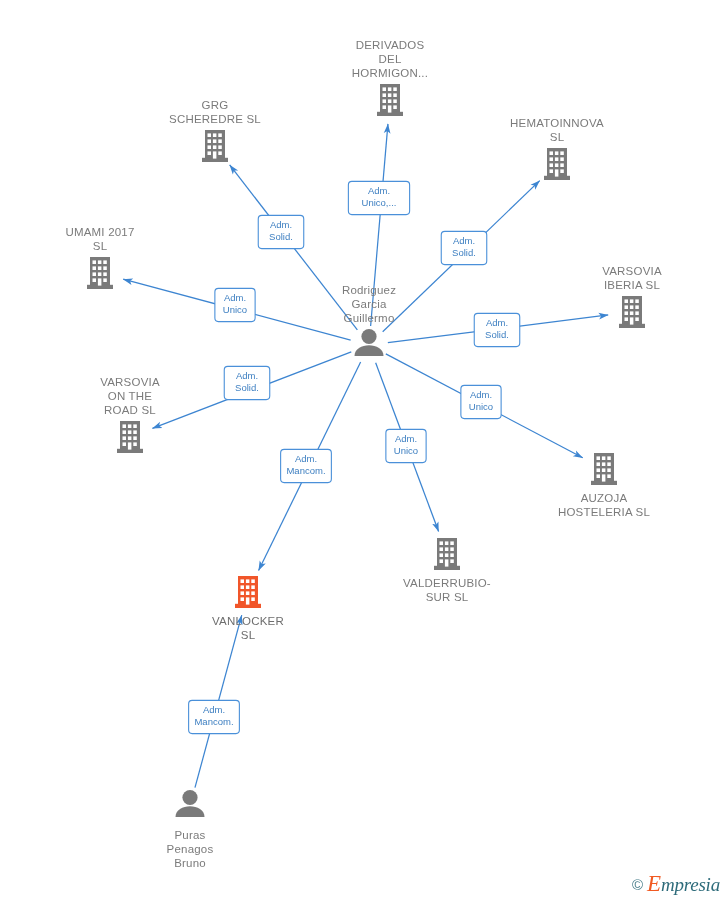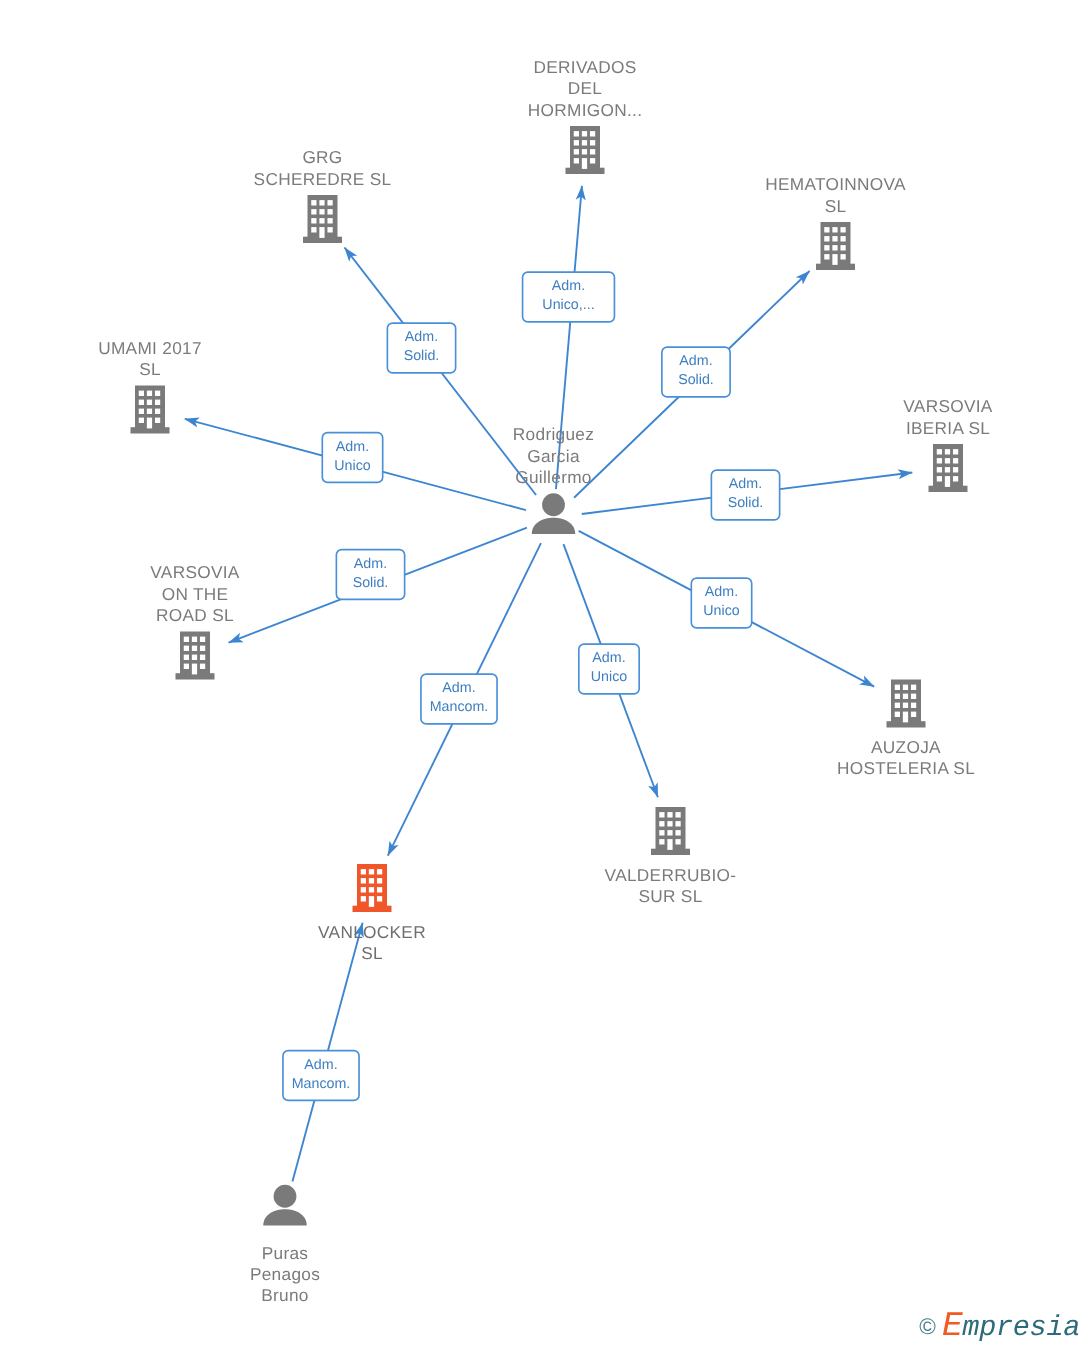--- a/index.html
+++ b/index.html
@@ -56,21 +56,21 @@
     align-items: center;
     gap: 4px;
     user-select: none;
   }
   .watermark .copy {
     font-family: "Liberation Sans", sans-serif;
     font-size: 15px;
     color: #4a7f8c;
   }
   .watermark .brand {
-    font-family: Liberation Mono, monospace;
+    font-family: Liberation Serif, serif;
     font-size: 19px;
     font-style: italic;
     color: #2d6b7a;
     letter-spacing: -0.2px;
   }
   .watermark .brand .cap {
     color: #f15a22;
     font-size: 23px;
   }
 </style>

